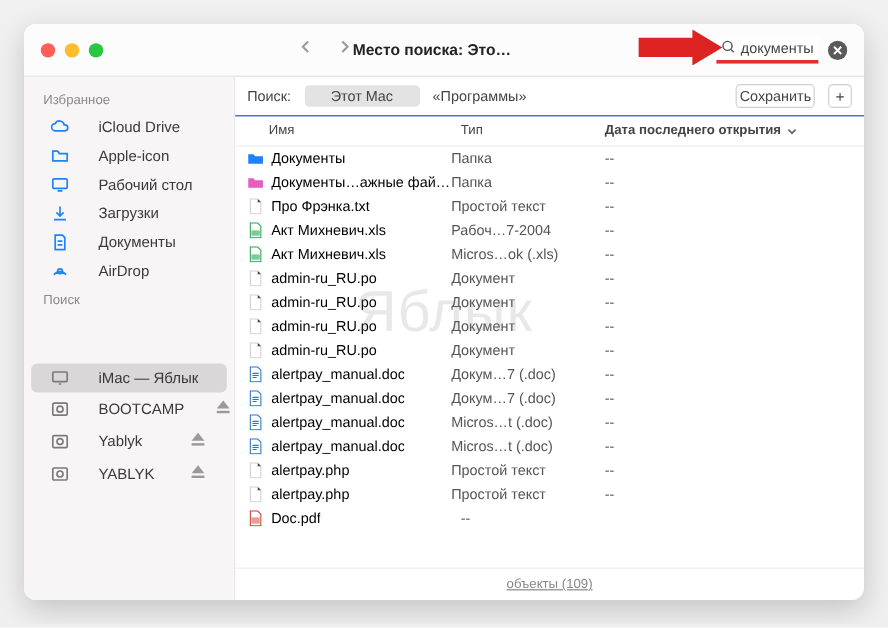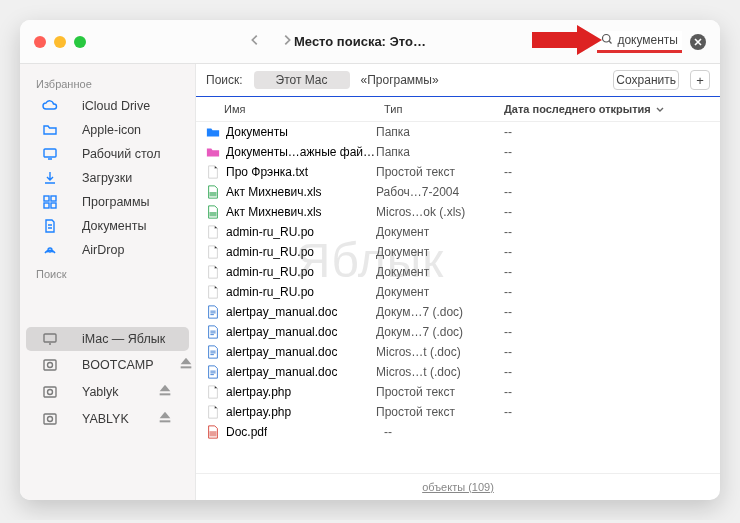--- a/index.html
+++ b/index.html
@@ -181,29 +181,20 @@
           <span class="lbl">Рабочий стол</span>
         </div>
         <div class="sb-item">
           <span class="ic"><svg viewBox="0 0 16 16" fill="none" stroke="#1e82ff" stroke-width="1.4">
               <path d="M8 2v8M5 7l3 3 3-3M3 13h10"></path>
             </svg></span>
           <span class="lbl">Загрузки</span>
         </div>
         <div class="sb-item">
           <span class="ic"><svg viewBox="0 0 16 16" fill="none" stroke="#1e82ff" stroke-width="1.4">
-              <rect x="2" y="2" width="5" height="5"></rect>
-              <rect x="9" y="2" width="5" height="5"></rect>
-              <rect x="2" y="9" width="5" height="5"></rect>
-              <rect x="9" y="9" width="5" height="5"></rect>
-            </svg></span>
-          <span class="lbl">Программы</span>
-        </div>
-        <div class="sb-item">
-          <span class="ic"><svg viewBox="0 0 16 16" fill="none" stroke="#1e82ff" stroke-width="1.4">
               <path d="M4 2h6l2 2v10H4Z"></path>
               <path d="M6 7h4M6 10h4"></path>
             </svg></span>
           <span class="lbl">Документы</span>
         </div>
         <div class="sb-item">
           <span class="ic"><svg viewBox="0 0 16 16" fill="none" stroke="#1e82ff" stroke-width="1.4">
               <circle cx="8" cy="8" r="2"></circle>
               <path d="M3 11a6 6 0 0 1 10 0M5 10a4 4 0 0 1 6 0"></path>
             </svg></span>

